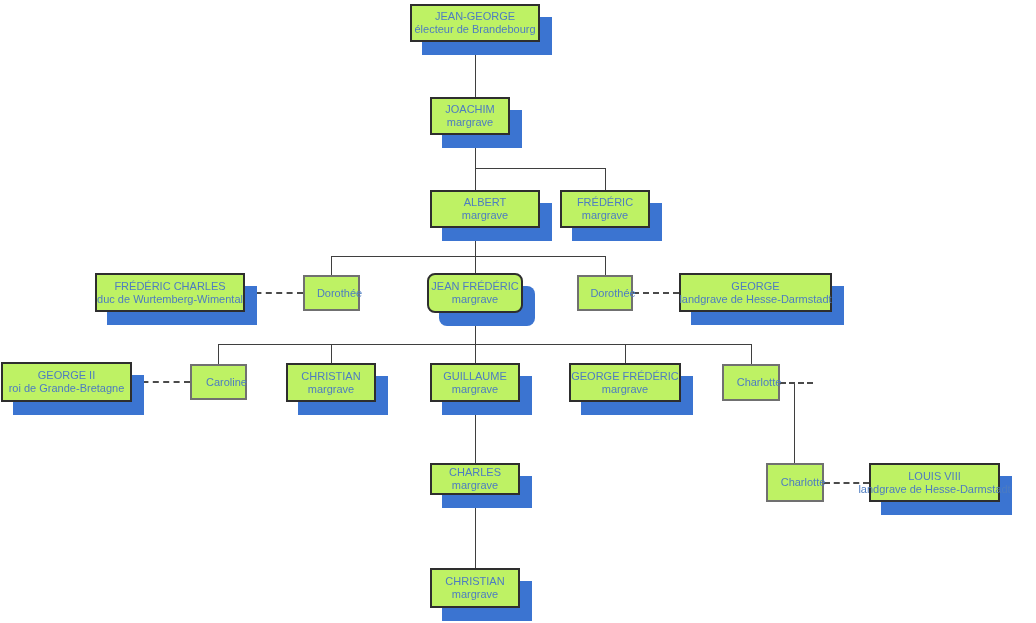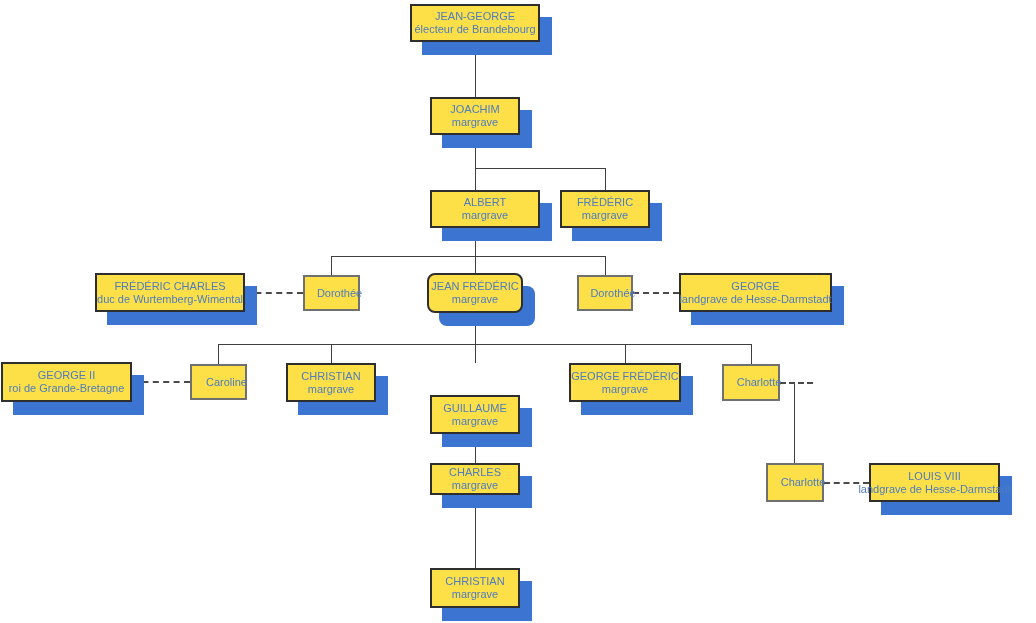--- a/index.html
+++ b/index.html
@@ -2,46 +2,46 @@
 <html><head>
 <meta charset="utf-8">
 <style>
   html,body{margin:0;padding:0;background:#ffffff;}
   .canvas{
     position:relative;width:1036px;height:623px;background:#ffffff;
     font-family:"Liberation Sans", sans-serif;overflow:hidden;
   }
   
   .node{
-    position:absolute;box-sizing:border-box;background:#fde047;
+    position:absolute;box-sizing:border-box;background:#bef264;
     display:flex;flex-direction:column;justify-content:center;align-items:center;
     color:#4d7cc1;font-size:11px;line-height:13px;text-align:center;
   }
   .node .nm,.node .tt{display:block;white-space:nowrap;}
   .major{border:2px solid #2e2e2e;box-shadow:12px 13px 0 0 #3b74d1;}
   .minor{border:2px solid #707070;padding-left:16px;}
   
   .vline,.hline{position:absolute;background:#3f3f3f;}
   .vline{width:1px;}
   .hline{height:1px;}
   .dline{position:absolute;height:0;border-top:2px dashed #4a4a4a;}
   
   #n0{left:410px;top:4px;width:130px;height:38px;}
-  #n1{left:430px;top:97px;width:90px;height:38px;text-align:center;}
+  #n1{left:430px;top:97px;width:80px;height:38px;text-align:center;}
   #n2{left:430px;top:190px;width:110px;height:38px;}
   #n3{left:560px;top:190px;width:90px;height:38px;}
   #n4{left:95px;top:273px;width:150px;height:39px;}
   #n5{left:303px;top:275px;width:57px;height:36px;}
   #n6{left:427px;top:273px;width:96px;height:40px;border-radius:8px;}
   #n7{left:577px;top:275px;width:56px;height:36px;}
   #n8{left:679px;top:273px;width:153px;height:39px;}
   #n9{left:1px;top:362px;width:131px;height:40px;}
   #n10{left:190px;top:364px;width:57px;height:36px;}
   #n11{left:286px;top:363px;width:90px;height:39px;}
-  #n12{left:430px;top:363px;width:90px;height:39px;margin-top:32px;}
+  #n12{left:430px;top:363px;width:90px;height:39px;}
   #n13{left:569px;top:363px;width:112px;height:39px;}
   #n14{left:722px;top:364px;width:58px;height:37px;}
   #n15{left:813px;top:363px;width:115px;height:39px;}
   #n16{left:430px;top:463px;width:90px;height:32px;}
   #n17{left:766px;top:463px;width:58px;height:39px;}
   #n18{left:869px;top:463px;width:131px;height:39px;}
   #n19{left:430px;top:568px;width:90px;height:40px;}
   
   #c1{left:475px;top:42px;height:55px;}
   #c2{left:475px;top:135px;height:33px;}

